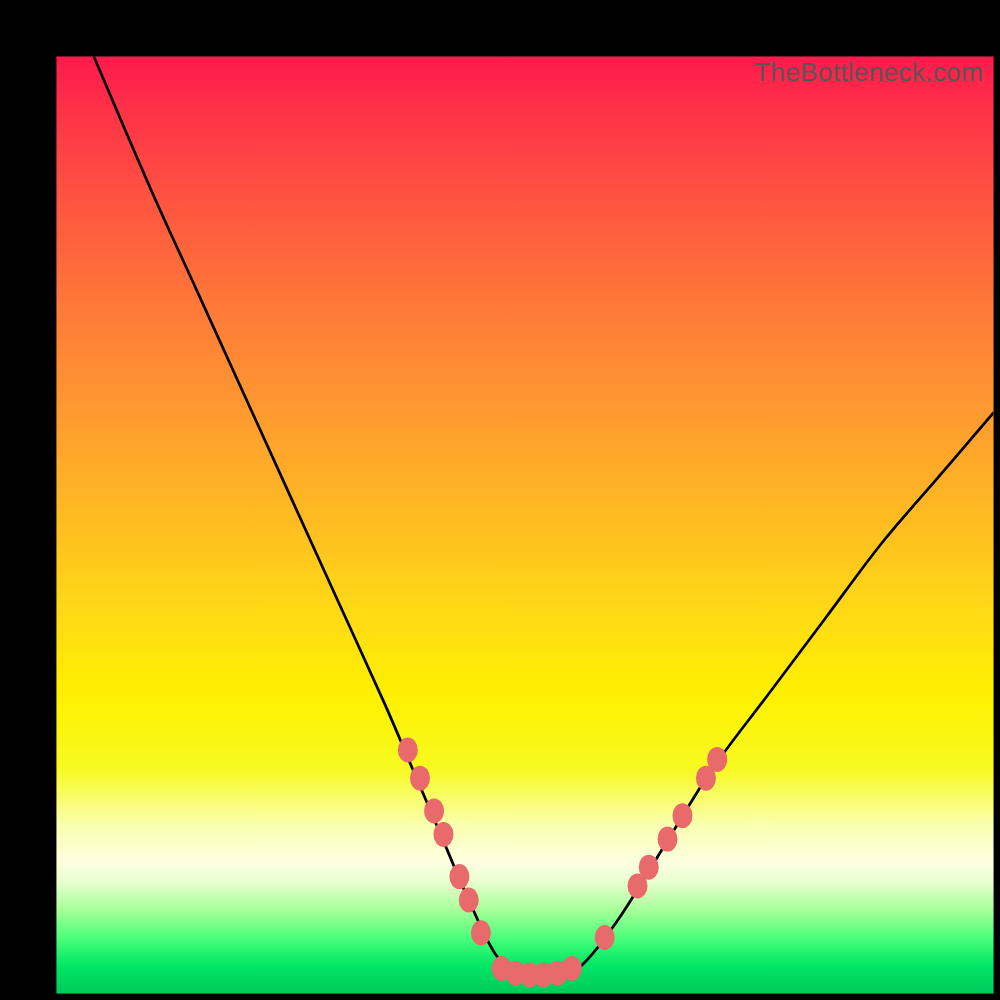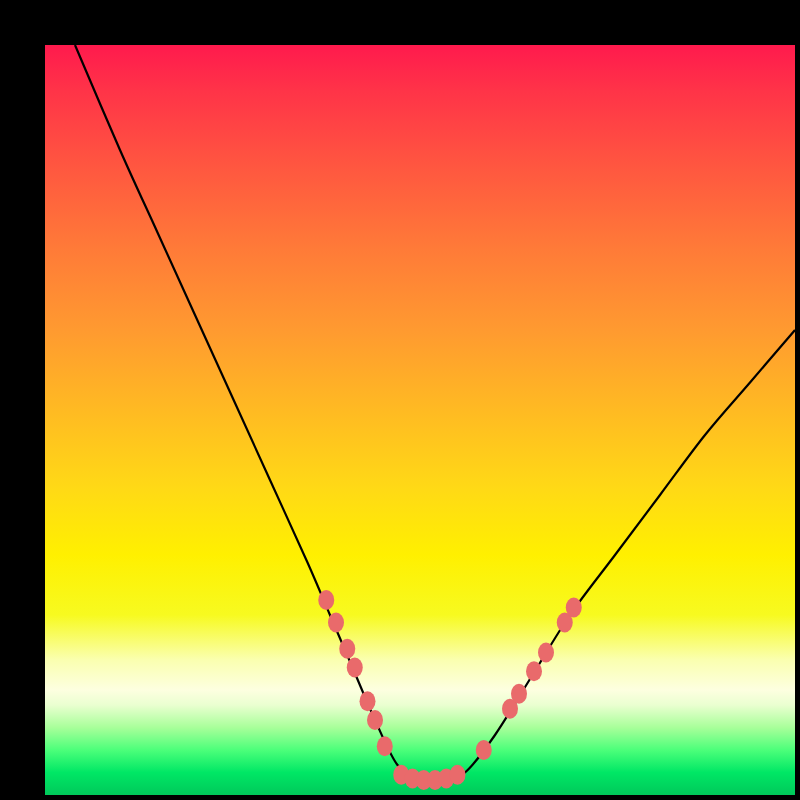--- a/index.html
+++ b/index.html
@@ -74,20 +74,21 @@
     fill: #e96a6b;
   }
 </style>
 </head>
 <body>
 
 <div class="frame">
   <div class="plot-area">
     <div class="gradient"></div>
 
+    <div class="watermark">TheBottleneck.com</div>
 
     <svg class="curve" viewBox="0 0 750 750" preserveAspectRatio="none">
       <path id="curve-path" class="curve-path" d="M 30,0 C 37.5,17.5 61.25,73.75 75,105 C 88.75,136.25 100,160 112.5,187.5 C 125,215 137.5,242.5 150,270 C 162.5,297.5 175,325 187.5,352.5 C 200,380 212.5,407.5 225,435 C 237.5,462.5 252.5,495 262.5,517.5 C 272.5,540 277.5,552.5 285,570 C 292.5,587.5 300,605 307.5,622.5 C 315,640 322.5,658.75 330,675 C 337.5,691.25 345,710 352.5,720 C 360,730 367.5,732.5 375,735 C 382.5,737.5 390,736.25 397.5,735 C 405,733.75 411.25000000000006,735 420.00000000000006,727.5 C 428.75000000000006,720 438.75,706.25 450,690 C 461.25,673.75 475,650 487.5,630 C 500,610 511.25,590 525,570 C 538.75,550 555,530 570,510 C 585,490 600,470 615,450 C 630,430 645,408.75 660,390 C 675,371.25 690,354.99999999999994 705,337.49999999999994 C 720,319.99999999999994 742.5,293.75 750,285"></path>
       <g id="dot-layer">
           <ellipse cx="281.25" cy="555" rx="8" ry="10" class="dot"></ellipse>
           <ellipse cx="290.99999999999994" cy="577.5" rx="8" ry="10" class="dot"></ellipse>
           <ellipse cx="302.25" cy="603.75" rx="8" ry="10" class="dot"></ellipse>
           <ellipse cx="309.75" cy="622.5" rx="8" ry="10" class="dot"></ellipse>
           <ellipse cx="322.5" cy="656.25" rx="8" ry="10" class="dot"></ellipse>
           <ellipse cx="330" cy="675" rx="8" ry="10" class="dot"></ellipse>

